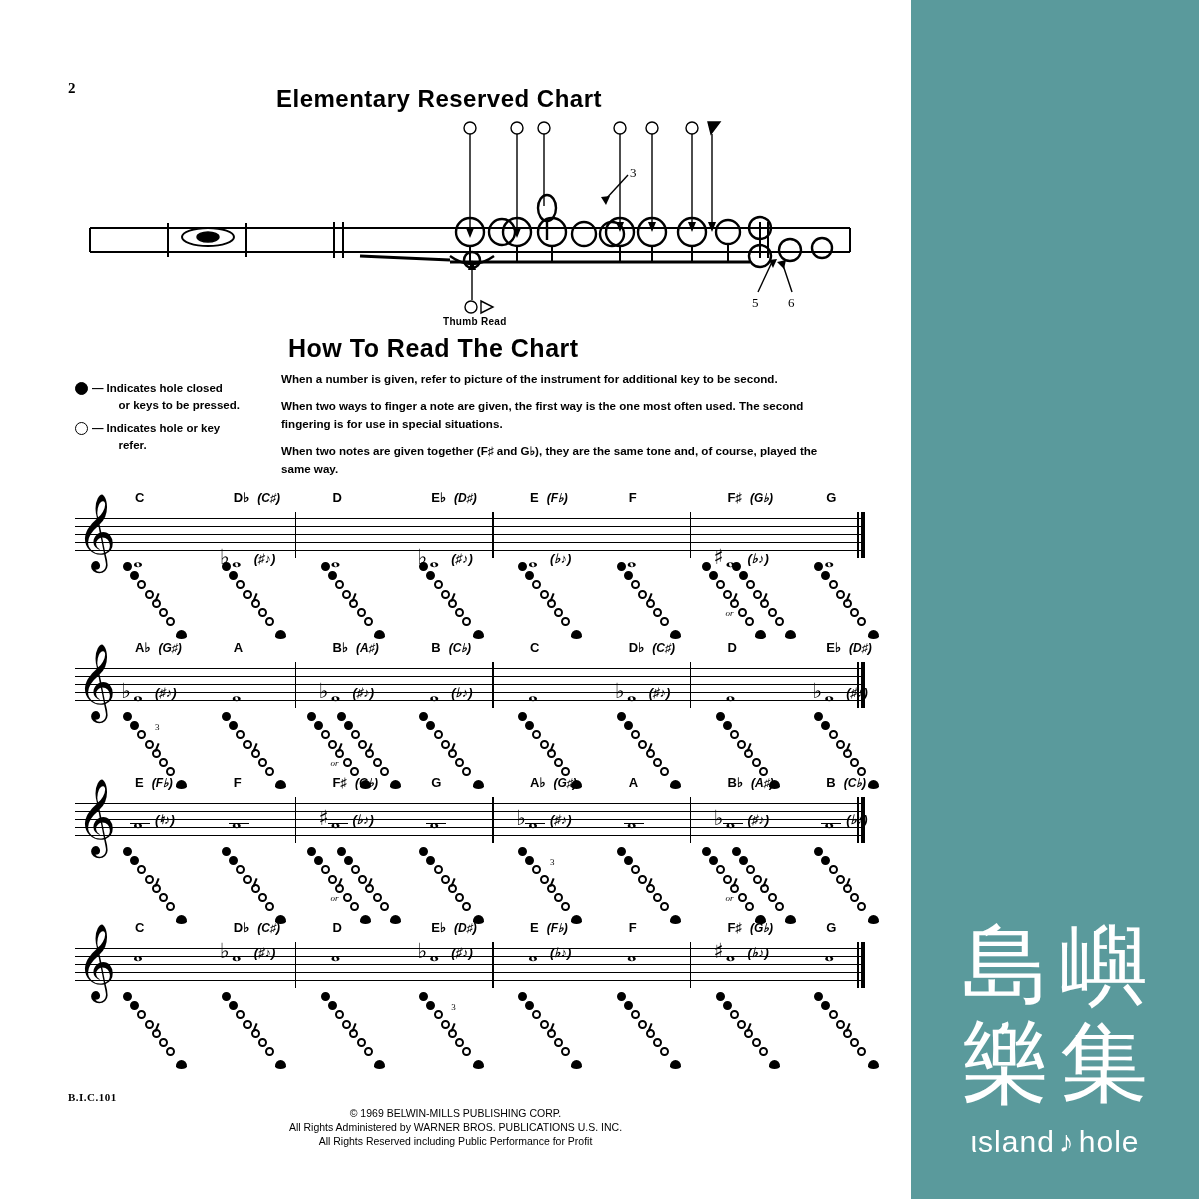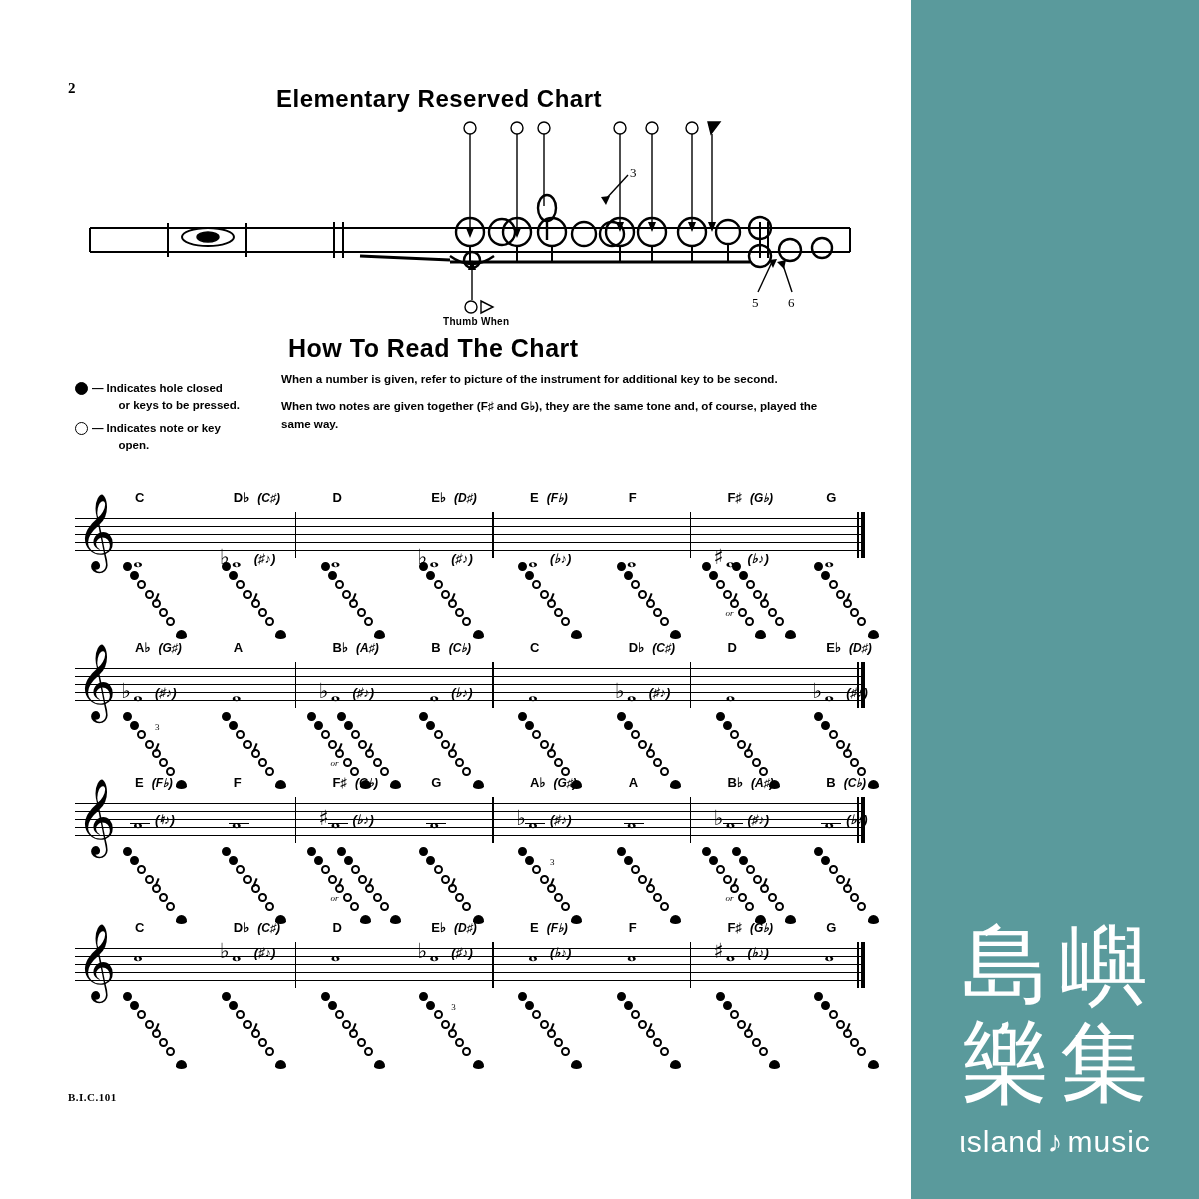--- a/index.html
+++ b/index.html
@@ -253,45 +253,46 @@
           <g stroke-width="2.4">
             <path d="M390 146 q22 16 44 0"></path>
             <circle cx="412" cy="150" r="8"></circle>
           </g>
         </g>
       </svg>
       <div class="lbl-num" style="left:570px;top:55px;">3</div>
       <div class="lbl-num" style="left:692px;top:185px;">5</div>
       <div class="lbl-num" style="left:728px;top:185px;">6</div>
     </div>
-    <div id="thumb-keys-label">Thumb When</div>
+    <div id="thumb-keys-label">Thumb Read</div>
 
     <div class="heading" id="title-howto">How To Read The Chart</div>
 
     <div id="legend">
       <div class="legend-row">
         <span class="legend-dot filled"></span>
         <span class="legend-dash">—</span>
         <span class="legend-text">
           <span>Indicates hole closed</span>
           <span class="l2">or keys to be pressed.</span>
         </span>
       </div>
       <div class="legend-row">
         <span class="legend-dot"></span>
         <span class="legend-dash">—</span>
         <span class="legend-text">
-          <span>Indicates note or key</span>
-          <span class="l2">open.</span>
+          <span>Indicates hole or key</span>
+          <span class="l2">refer.</span>
         </span>
       </div>
     </div>
 
     <div id="howto-body">
       <p>When a number is given, refer to picture of the instrument for additional key to be second.</p>
+      <p>When two ways to finger a note are given, the first way is the one most often used.   The second fingering is for use  in special situations.</p>
       <p>When two notes are given together (F♯ and G♭), they are the same tone and, of course, played the same way.</p>
     </div>
 
     <div class="system" id="system-1">
         <div class="note-names">
           <div class="cell" style="left: 60px;"><span>C</span></div>
           <div class="cell" style="left: 158.75px;"><span>D♭</span><span class="alt">(C♯)</span></div>
           <div class="cell" style="left: 257.5px;"><span>D</span></div>
           <div class="cell" style="left: 356.25px;"><span>E♭</span><span class="alt">(D♯)</span></div>
           <div class="cell" style="left: 455px;"><span>E</span><span class="alt">(F♭)</span></div>
@@ -885,31 +886,36 @@
             <div class="sep" style="left: 34.6px; top: 34.6px;"></div>
             <div class="hole" style="left: 30.8px; top: 40.8px;"></div>
             <div class="hole" style="left: 38px; top: 50px;"></div>
             <div class="hole" style="left: 45.2px; top: 59.2px;"></div>
             <div class="foot" style="left: 55.4px; top: 72.4px;"></div>
           </div>
         </div>
       </div>
 
     <div id="plate-number">B.I.C.101</div>
+    <div id="copyright">
+      <div>© 1969 BELWIN-MILLS PUBLISHING CORP.</div>
+      <div>All Rights Administered by WARNER BROS. PUBLICATIONS U.S. INC.</div>
+      <div>All Rights Reserved including Public Performance for Profit</div>
+    </div>
   </div>
 
   <div id="brand-panel">
     <div id="brand-logo">
       <div class="cjk-grid">
         <div class="cjk">島</div>
         <div class="cjk">嶼</div>
         <div class="cjk">樂</div>
         <div class="cjk">集</div>
       </div>
       <div id="brand-wordmark">
         <span class="w1">ιsland</span>
         <span class="note">♪</span>
-        <span class="w1">music</span>
+        <span class="w1">hole</span>
       </div>
     </div>
   </div>
 
 </div>
 
 </body></html>

